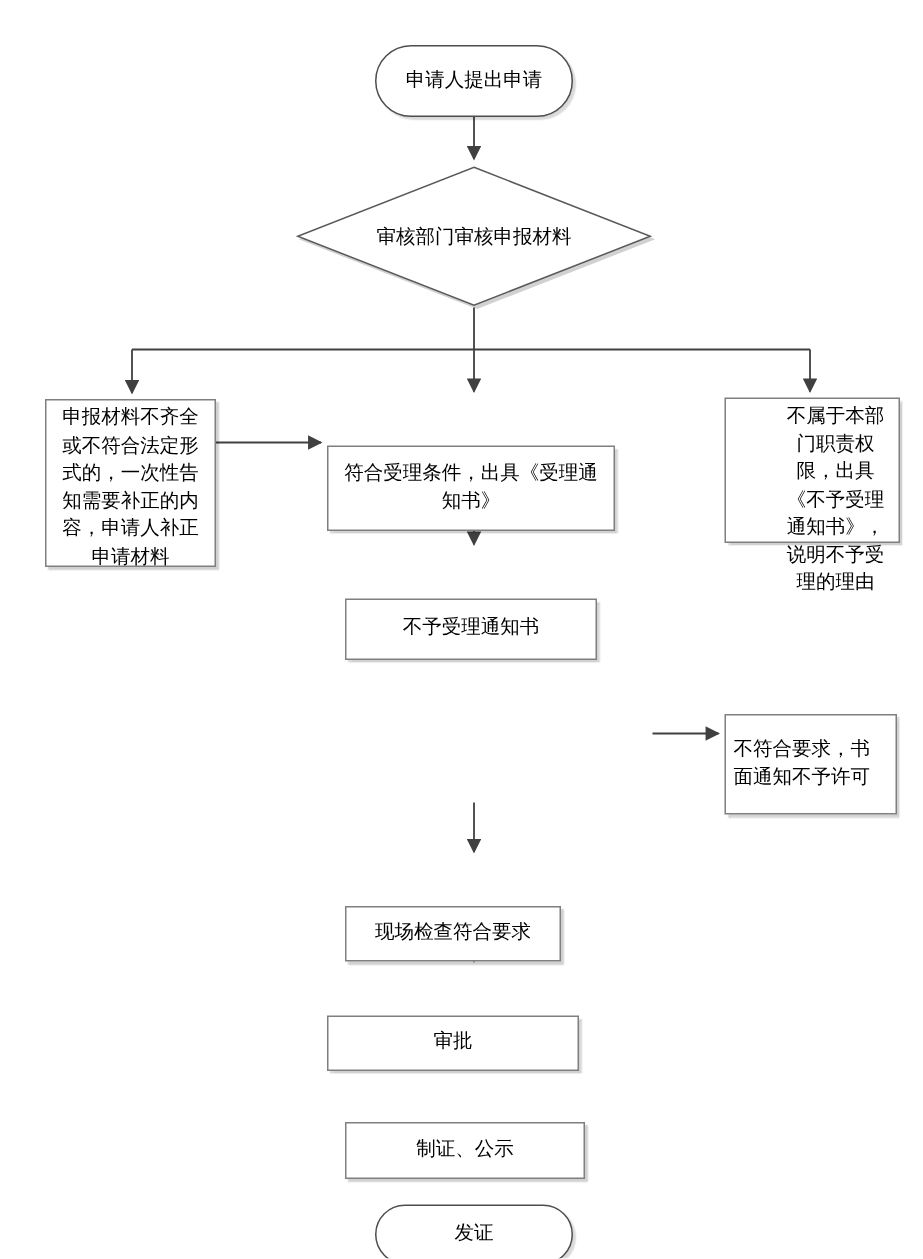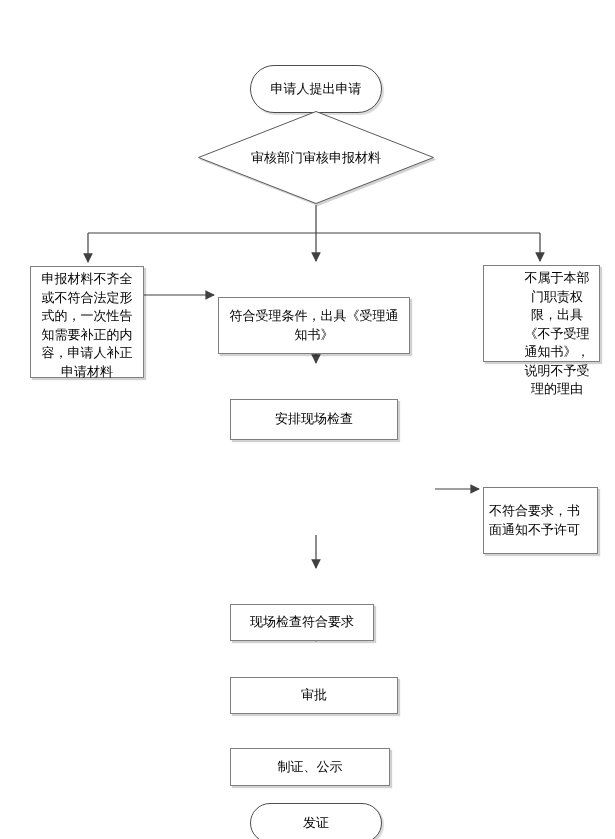--- a/index.html
+++ b/index.html
@@ -89,21 +89,21 @@
     <path d="M144,295 H214" marker-end="url(#ah)"></path>
     <path d="M316,322 V363" marker-end="url(#ah)"></path>
     <path d="M316,408 V439" marker-end="url(#ah)"></path>
     <path d="M435,489 H479" marker-end="url(#ah)"></path>
     <path d="M316,535 V568" marker-end="url(#ah)"></path>
     <path d="M316,609 V641" marker-end="url(#ah)"></path>
     <path d="M316,682 V712" marker-end="url(#ah)"></path>
     <path d="M316,754 V784" marker-end="url(#ah)"></path>
   </svg>
 
-  <div class="node terminator" style="left:250px; top:30px; width:132px; height:48px;margin-top:35px;">
+  <div class="node terminator" style="left:250px; top:30px; width:132px; height:48px;">
     <span>申请人提出申请</span>
   </div>
 
   <div class="diamond" style="left:197px; top:110px; width:238px; height:95px;">
     <svg width="238" height="95">
       <polygon points="119,1.5 236.5,47.5 119,93.5 1.5,47.5" fill="#ffffff" stroke="#595959" stroke-width="1"></polygon>
     </svg>
     <span class="dlabel">审核部门审核申报材料</span>
   </div>
 
@@ -113,33 +113,33 @@
 
   <div class="node process centered pad-center" style="left:218px; top:265px; width:192px; height:57px;">
     <span>符合受理条件，出具《受理通知书》</span>
   </div>
 
   <div class="node process side-text" style="left:483px; top:265px; width:117px; height:97px;padding-left:36px;">
     <span>不属于本部门职责权限，出具《不予受理通知书》，说明不予受理的理由</span>
   </div>
 
   <div class="node process centered" style="left:230px; top:367px; width:168px; height:41px;">
-    <span>安排现场检查</span>
+    <span>不予受理通知书</span>
   </div>
 
 
-  <div class="node process side-text centered" style="left:483px; top:455px; width:115px; height:67px; text-align:left;">
+  <div class="node process side-text centered" style="left:483px; top:444px; width:115px; height:67px; text-align:left;font-family:Liberation Mono, monospace;">
     <span>不符合要求，书面通知不予许可</span>
   </div>
 
   <div class="node process centered" style="left:230px; top:572px; width:144px; height:37px;">
     <span>现场检查符合要求</span>
   </div>
 
-  <div class="node process centered" style="left:230px; top:645px; width:168px; height:37px;">
+  <div class="node process centered" style="left:218px; top:645px; width:168px; height:37px;">
     <span>审批</span>
   </div>
 
   <div class="node process centered" style="left:230px; top:716px; width:160px; height:38px;">
     <span>制证、公示</span>
   </div>
 
   <div class="node terminator" style="left:250px; top:788px; width:132px; height:40px; border-radius:20px;margin-top:15px;">
     <span>发证</span>
   </div>

